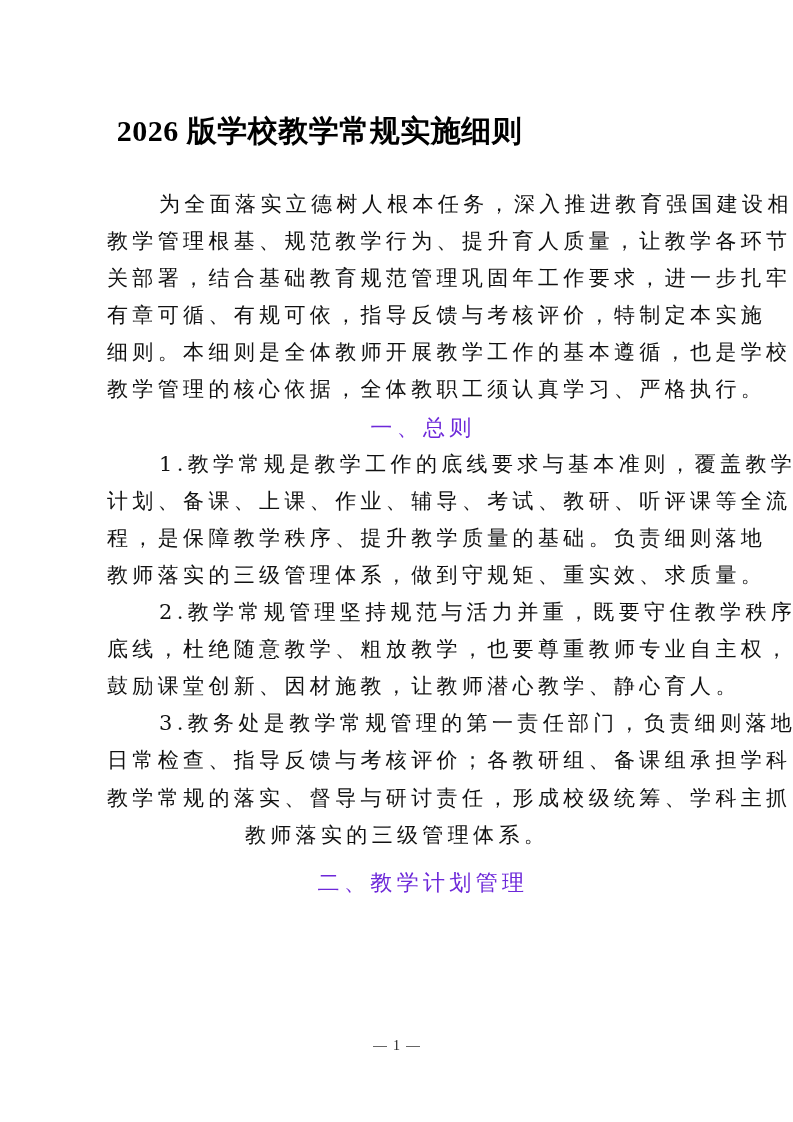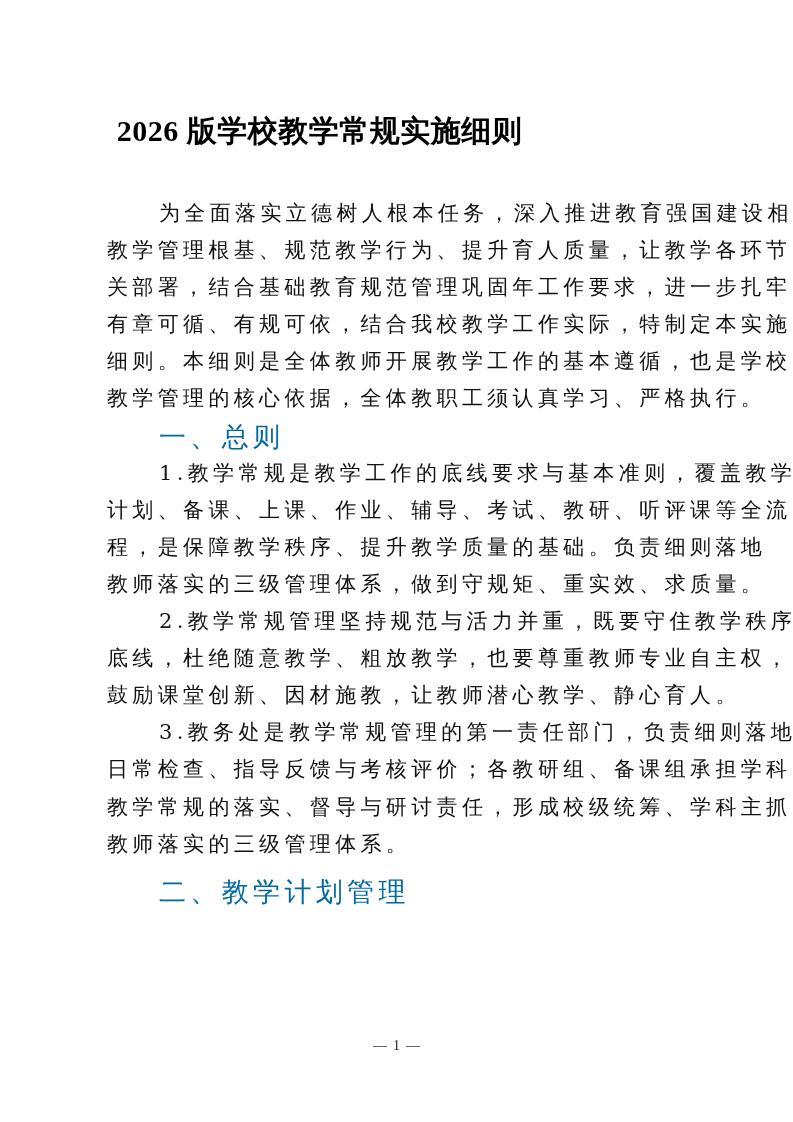--- a/index.html
+++ b/index.html
@@ -32,42 +32,43 @@
       font-family: "Liberation Serif", "DejaVu Serif", serif;
       font-weight: bold;
       font-size: 30px;
       line-height: 40px;
       letter-spacing: 0.5px;
       color: #000;
     }
     .body-text {
       position: absolute;
       left: 107px;
-      top: 195px;
+      top: 186px;
       width: 580px;
+      text-align: center;
     }
     .line {
       display: block;
       white-space: nowrap;
       font-size: 21px;
       line-height: 37.1px;
       letter-spacing: 4.35px;
       color: #111;
     }
     .line.indent {
       padding-left: 52px;
     }
     .heading-line {
       display: block;
       white-space: nowrap;
-      font-size: 27px;
+      font-size: 22px;
       line-height: 37.1px;
       padding-left: 52px;
       letter-spacing: 4.35px;
-      color: #0369a1;
+      color: #6d28d9;
     }
     .heading-line.h2 {
       margin-top: 10px;
     }
     .page-number {
       position: absolute;
       left: 0;
       top: 1036px;
       width: 793px;
       text-align: center;
@@ -91,21 +92,21 @@
 <div class="page">
 
   <div class="title">2026 版学校教学常规实施细则</div>
 
   <div class="body-text">
 
     <div>
       <span class="line indent">为全面落实立德树人根本任务，深入推进教育强国建设相</span>
       <span class="line">教学管理根基、规范教学行为、提升育人质量，让教学各环节</span>
       <span class="line">关部署，结合基础教育规范管理巩固年工作要求，进一步扎牢</span>
-      <span class="line">有章可循、有规可依，结合我校教学工作实际，特制定本实施</span>
+      <span class="line">有章可循、有规可依，指导反馈与考核评价，特制定本实施</span>
       <span class="line">细则。本细则是全体教师开展教学工作的基本遵循，也是学校</span>
       <span class="line">教学管理的核心依据，全体教职工须认真学习、严格执行。</span>
     </div>
 
     <span class="heading-line">一、总则</span>
 
     <div>
       <span class="line indent">1.教学常规是教学工作的底线要求与基本准则，覆盖教学</span>
       <span class="line">计划、备课、上课、作业、辅导、考试、教研、听评课等全流</span>
       <span class="line">程，是保障教学秩序、提升教学质量的基础。负责细则落地</span>

